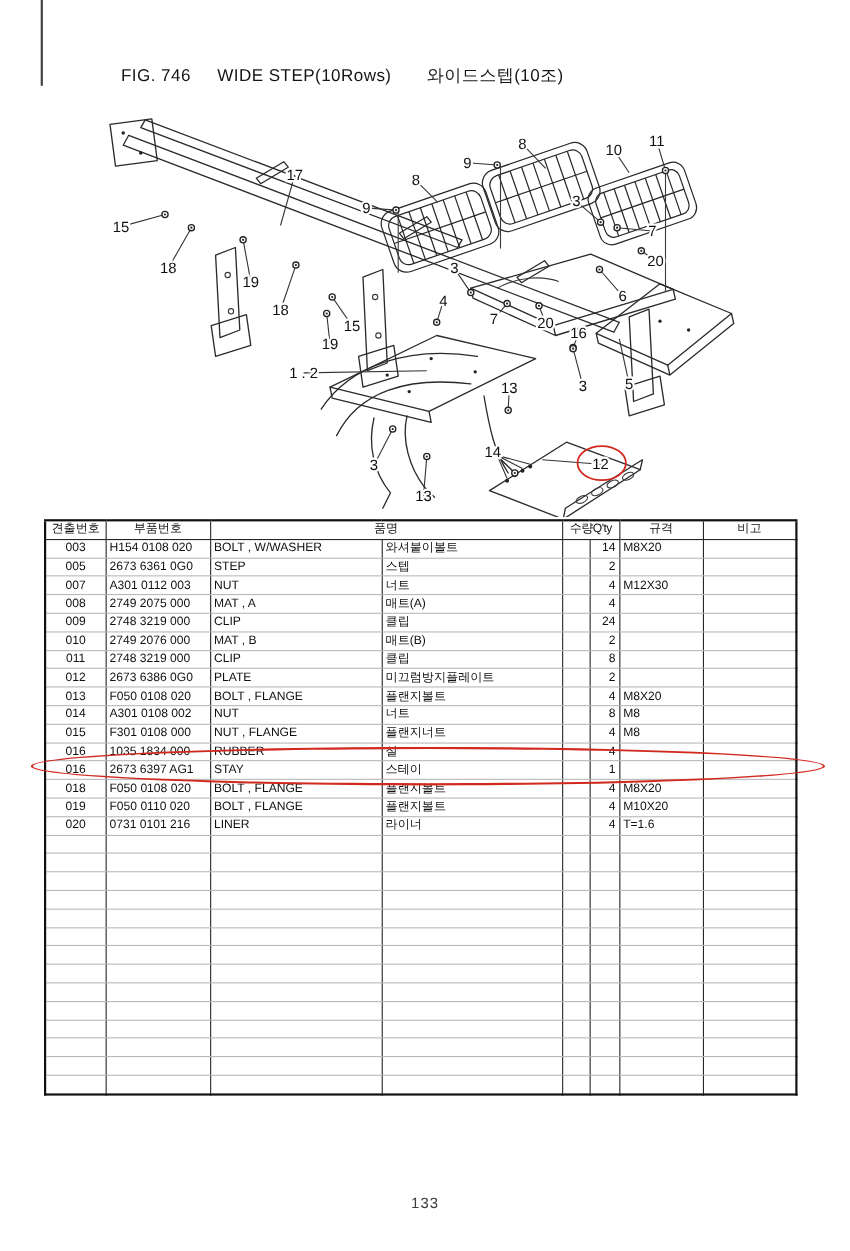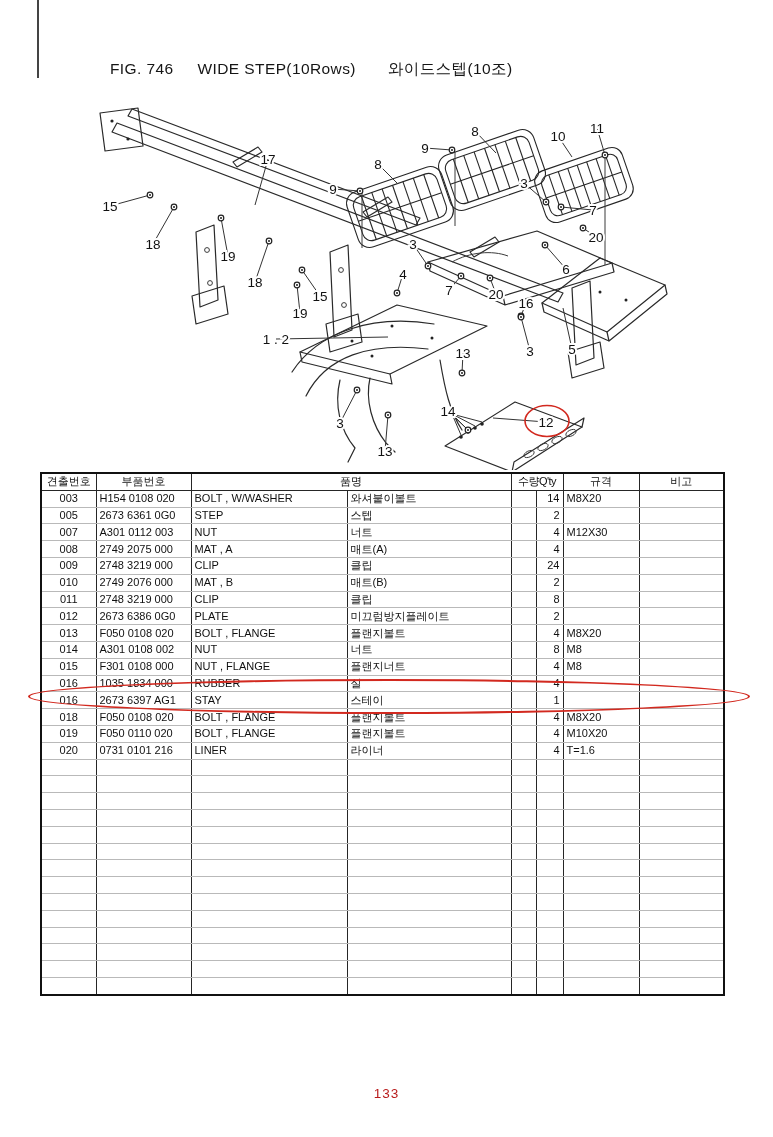--- a/index.html
+++ b/index.html
@@ -36,21 +36,21 @@
   .parts-table{border:2px solid #111;}
   .c-ref{text-align:center;}
   .c-parts_no{text-align:left;padding-left:5px;}
   .c-name_en,.c-name_kr{text-align:left;padding-left:4px;}
   .c-qty8,.c-qty10{text-align:right;padding-right:4px;}
   .c-desc{text-align:left;padding-left:4px;}
   th.qty-h{font-size:10px;letter-spacing:-.5px;padding:0 1px;}
   .row-highlight{position:absolute;left:28px;top:679px;width:718px;height:31px;
     border:2px solid; border-radius:50%;pointer-events:none;}
   .page-number{position:absolute;left:0;right:0;top:1086px;text-align:center;
-    font-size:13.5px;color:#b91c1c;letter-spacing:1px;}
+    font-size:13.5px;color:#404040;letter-spacing:1px;}
 </style>
 </head>
 <body>
 
 <div class="crop-mark"></div>
 
 <div class="title">
   <span>FIG. 746</span><span class="t-en">WIDE STEP(10Rows)</span><span class="t-kr">와이드스텝(10조)</span>
 </div>
 

